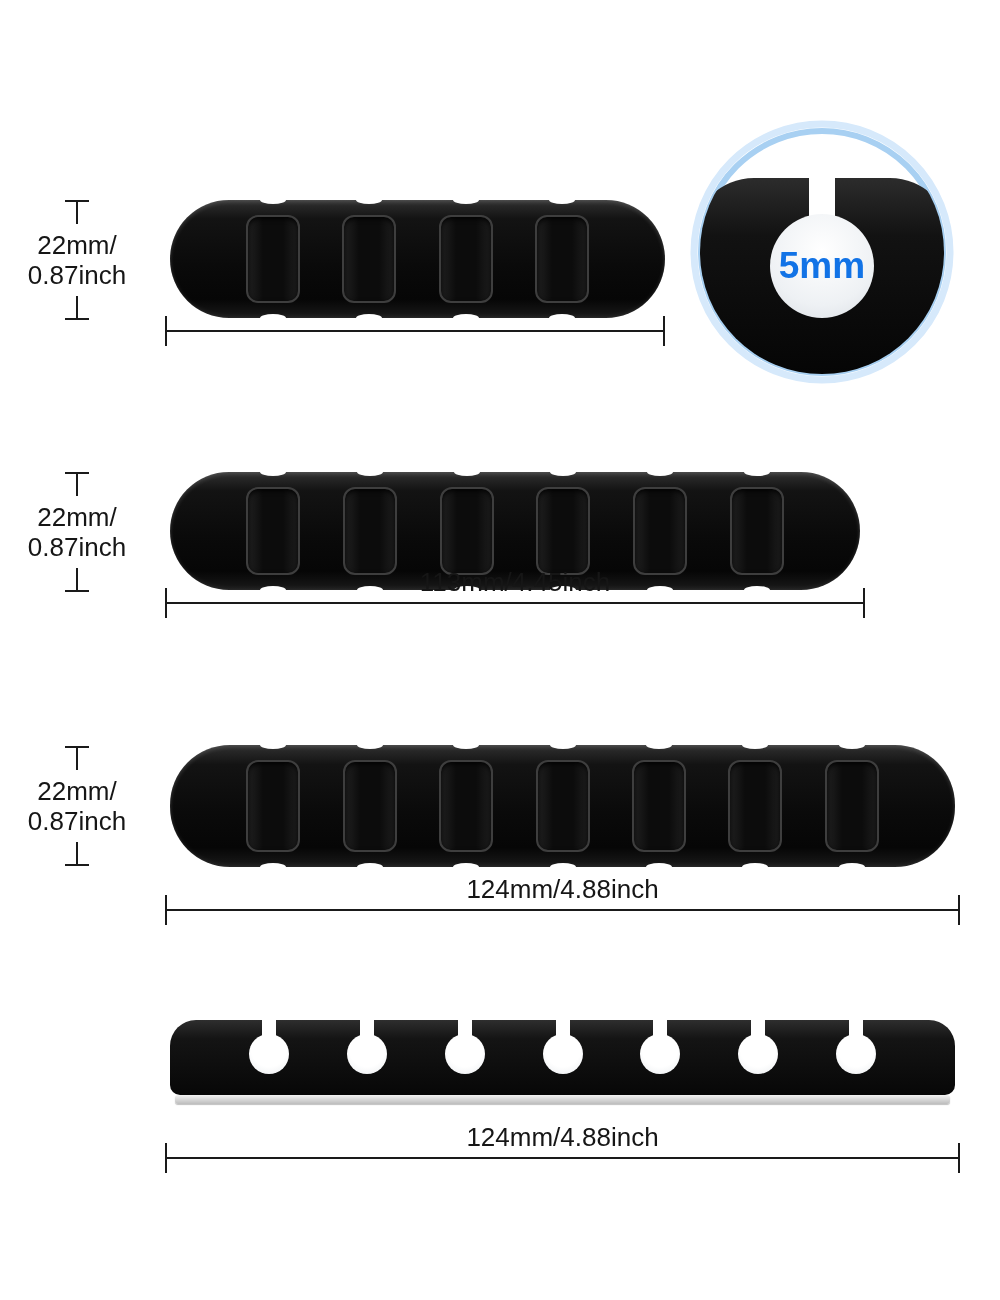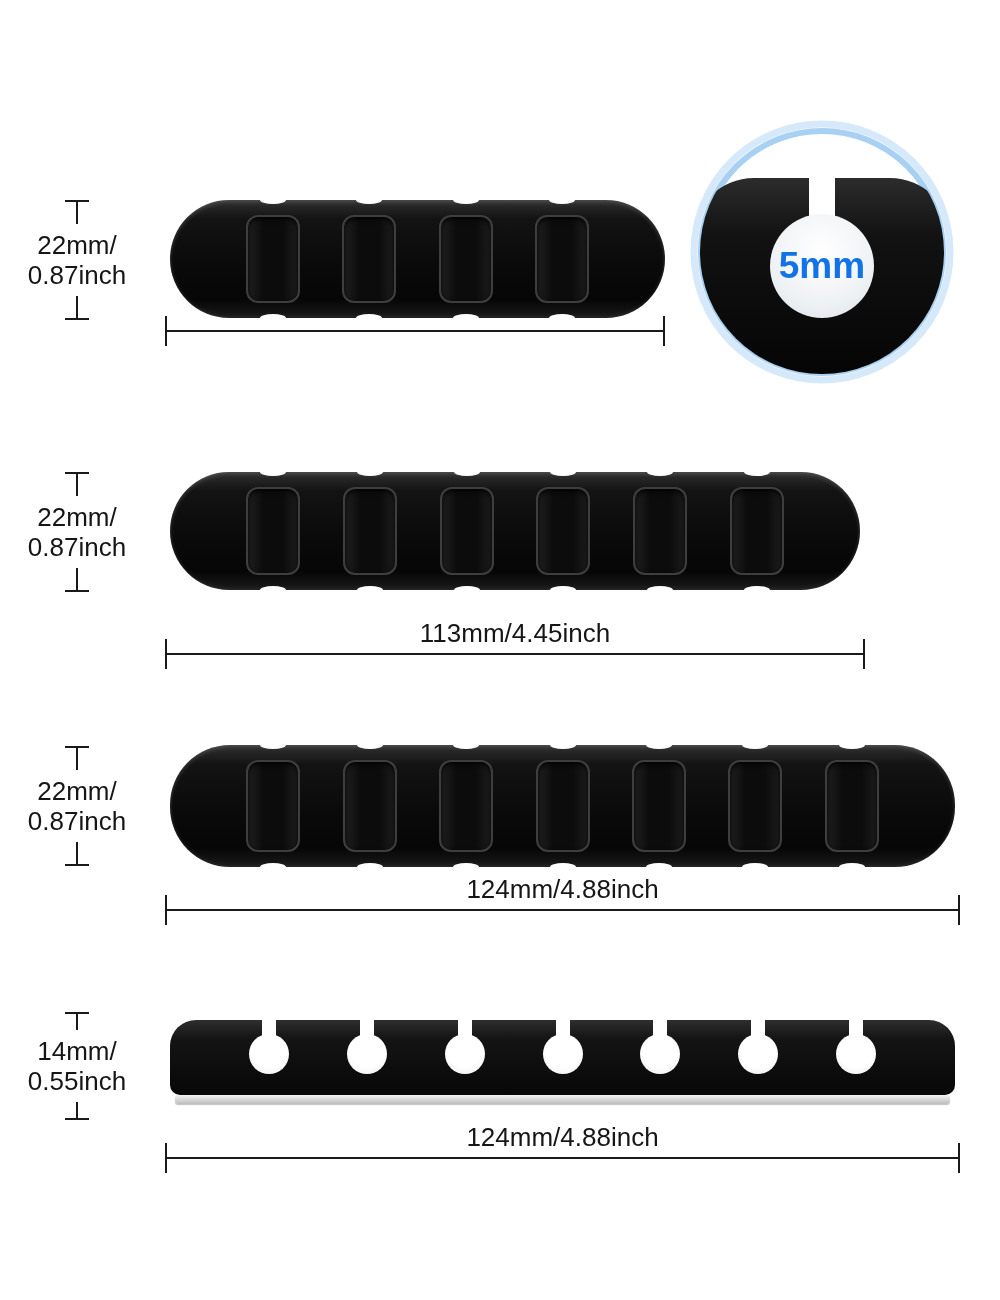--- a/index.html
+++ b/index.html
@@ -189,21 +189,21 @@
       <div class="notch notch-top" style="left: 380.333px;"></div>
       <div class="notch notch-bottom" style="left: 380.333px;"></div>
       <div class="groove" style="left: 463px;"></div>
       <div class="notch notch-top" style="left: 477px;"></div>
       <div class="notch notch-bottom" style="left: 477px;"></div>
       <div class="groove" style="left: 559.667px;"></div>
       <div class="notch notch-top" style="left: 573.667px;"></div>
       <div class="notch notch-bottom" style="left: 573.667px;"></div>
     </div>
 
-  <div class="hdim" style="left:165px; top:618px; width:700px;">
+  <div class="hdim" style="left:165px; top:567px; width:700px;">
     <div class="hdim-label">113mm/4.45inch</div>
     <div class="hdim-line"></div>
   </div>
 
   <div class="vdim" style="left:12px; top:746px;">
     <div class="vdim-line v-top"></div>
     <div class="vdim-label">
       <div>22mm/</div>
       <div>0.87inch</div>
     </div>
@@ -232,28 +232,20 @@
       <div class="groove" style="left: 654.786px;"></div>
       <div class="notch notch-top" style="left: 668.786px;"></div>
       <div class="notch notch-bottom" style="left: 668.786px;"></div>
     </div>
 
   <div class="hdim" style="left:165px; top:874px; width:795px;">
     <div class="hdim-label">124mm/4.88inch</div>
     <div class="hdim-line"></div>
   </div>
 
-  <div class="vdim small" style="left:12px; top:1012px;">
-    <div class="vdim-line v-top"></div>
-    <div class="vdim-label">
-      <div>14mm/</div>
-      <div>0.55inch</div>
-    </div>
-    <div class="vdim-line v-bottom"></div>
-  </div>
 
   <div class="side-view" style="left:170px; top:1020px; width:785px; height:84px;">
     <div class="side-body">
         <div class="keyslit" style="left: 91.9286px;"></div>
         <div class="keyhole" style="left: 78.9286px;"></div>
         <div class="keyslit" style="left: 189.786px;"></div>
         <div class="keyhole" style="left: 176.786px;"></div>
         <div class="keyslit" style="left: 287.643px;"></div>
         <div class="keyhole" style="left: 274.643px;"></div>
         <div class="keyslit" style="left: 385.5px;"></div>

